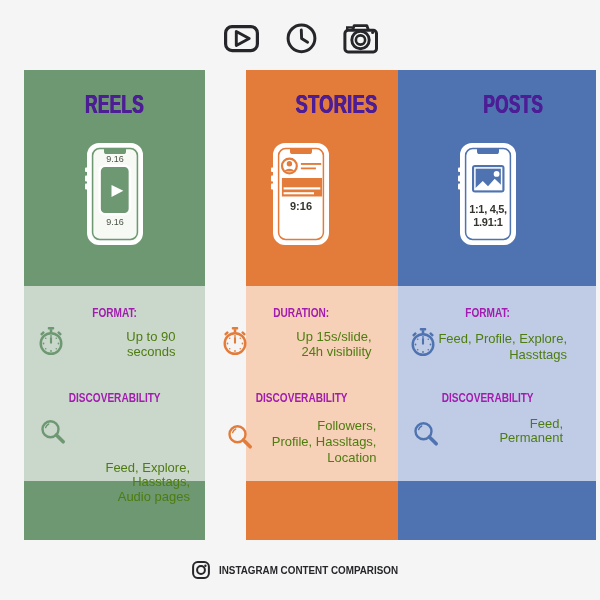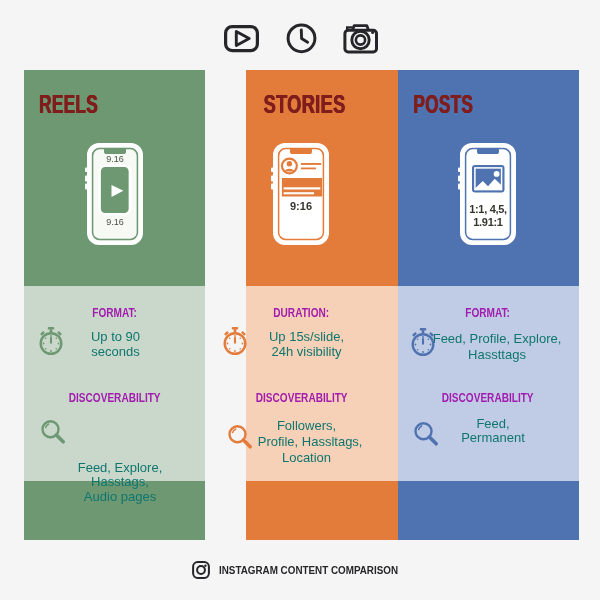--- a/index.html
+++ b/index.html
@@ -1,24 +1,24 @@
 <!DOCTYPE html>
 <html><head>
 <meta charset="utf-8">
 <style>
   html,body{margin:0;padding:0;}
   body{width:600px;height:600px;background:#f4f5f4;font-family:"Liberation Sans",sans-serif;position:relative;overflow:hidden;}
   .abs{position:absolute;}
   .ctr{text-align:center;}
   .col{position:absolute;top:70px;height:470px;}
-  .title{position:absolute;width:100%;color:#7f1d1d;font-weight:bold;font-size:26px;letter-spacing:.5px;line-height:30px;}
+  .title{position:absolute;width:100%;text-align:center;color:#4c1d95;font-weight:bold;font-size:26px;letter-spacing:.5px;line-height:30px;}
   .title span{display:inline-block;transform:scaleX(.66);transform-origin:center;text-shadow:.6px 0 0 currentColor,-.6px 0 0 currentColor;}
   .h1{font-weight:bold;font-size:12px;color:#a21caf;}
   .h1 span{display:inline-block;transform:scaleX(.84);transform-origin:center;}
-  .bt{font-size:13px;color:#0f766e;}
+  .bt{font-size:13px;color:#4d7c0f;text-align:right;}
   svg text{font-family:"Liberation Sans",sans-serif;}
 </style>
 </head>
 <body>
 
 <svg class="abs" style="left:222px;top:22px;" width="160" height="34" viewBox="0 0 160 34">
   <g stroke="#26262a" fill="none">
     <rect x="3.6" y="4.6" width="31.8" height="24" rx="6.5" stroke-width="3.2"></rect>
     <path d="M14.3 9.4 L14.3 23.6 L27.2 16.5 Z" stroke-width="2.9" stroke-linejoin="round"></path>
     <circle cx="79.5" cy="16.3" r="13.4" stroke-width="3"></circle>
@@ -41,21 +41,21 @@
   <div class="title" style="top:18.5px;"><span>REELS</span></div>
 </div>
 
 <div class="col" style="left:211px;width:180.5px;margin-left:35px;">
   <div class="abs" style="left:0;top:0;width:100%;height:216px;background:#e37c3a;"></div>
   <div class="abs" style="left:0;top:216px;width:100%;height:195px;background:#f6d0b7;"></div>
   <div class="abs" style="left:0;top:411px;width:100%;height:59px;background:#e37c3a;"></div>
   <div class="title" style="top:18.5px;"><span style="transform:scaleX(.7)">STORIES</span></div>
 </div>
 
-<div class="col" style="left:397.5px;width:181px;">
+<div class="col" style="left:397.5px;width:181px;padding-left:17px;">
   <div class="abs" style="left:0;top:0;width:100%;height:216px;background:#4f73b0;"></div>
   <div class="abs" style="left:0;top:216px;width:100%;height:195px;background:#c0cce5;"></div>
   <div class="abs" style="left:0;top:411px;width:100%;height:59px;background:#4f73b0;"></div>
   <div class="title" style="top:18.5px;"><span>POSTS</span></div>
 </div>
 
 <svg class="abs" style="left:85px;top:143px;" width="58" height="102" viewBox="0 0 58 102">
   <rect x="0" y="24.5" width="4" height="4.5" rx="1" fill="#fff"></rect>
   <rect x="0" y="32.5" width="4" height="6" rx="1" fill="#fff"></rect>
   <rect x="0" y="40.5" width="4" height="6" rx="1" fill="#fff"></rect>

